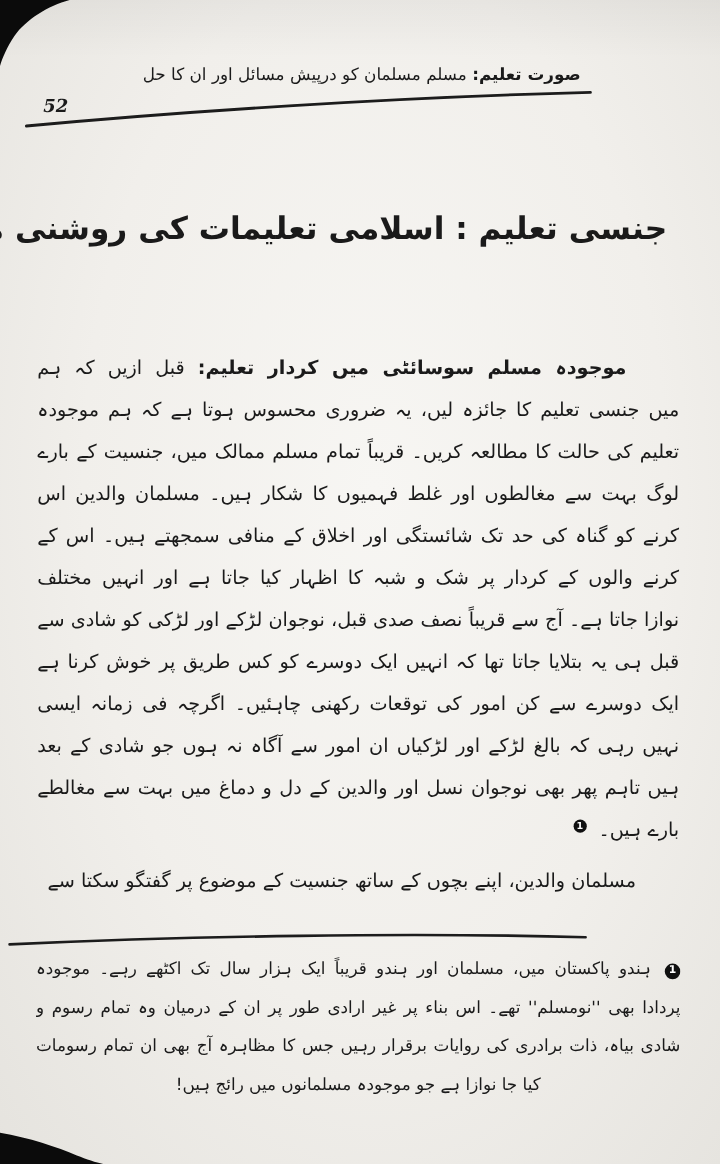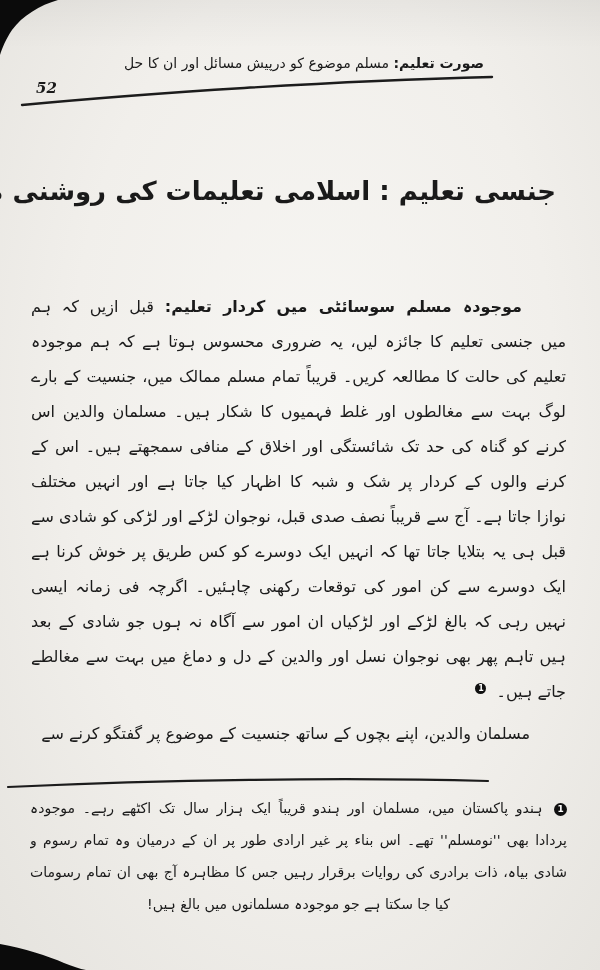--- a/index.html
+++ b/index.html
@@ -120,21 +120,21 @@
 
   <svg class="corner-svg corner-tl" width="70" height="60" viewBox="0 0 70 60">
     <path d="M0,0 L58,0 C40,5 22,16 12,30 C6,39 2,48 0,55 Z" fill="#0b0b0b"></path>
   </svg>
   <svg class="corner-svg corner-bl" width="90" height="30" viewBox="0 0 90 30">
     <path d="M0,4 C24,8 48,16 64,23 C72,26 80,29 86,30 L0,30 Z" fill="#0b0b0b"></path>
   </svg>
 
   <div class="running-header urdu">
     <span class="hdr-bold">صورت تعلیم:</span>
-    <span>مسلم موضوع کو درپیش مسائل اور ان کا حل</span>
+    <span>مسلم مسلمان کو درپیش مسائل اور ان کا حل</span>
   </div>
 
   <svg class="rule-svg header-rule" width="600" height="42" viewBox="0 0 600 42">
     <path d="M22,33 C150,21 330,9 492,5" fill="none" stroke="#1c1c1c" stroke-width="2.4" stroke-linecap="round"></path>
   </svg>
 
   <div class="page-number">52</div>
 
 
   <div class="page-title urdu">جنسی تعلیم : اسلامی تعلیمات کی روشنی میں</div>
@@ -148,33 +148,33 @@
     <div class="line">تعلیم کی حالت کا مطالعہ کریں۔ قریباً تمام مسلم ممالک میں، جنسیت کے بارے میں اکثر</div>
     <div class="line">لوگ بہت سے مغالطوں اور غلط فہمیوں کا شکار ہیں۔ مسلمان والدین اس موضوع پر بات</div>
     <div class="line">کرنے کو گناہ کی حد تک شائستگی اور اخلاق کے منافی سمجھتے ہیں۔ اس کے بارے میں گفتگو</div>
     <div class="line">کرنے والوں کے کردار پر شک و شبہ کا اظہار کیا جاتا ہے اور انہیں مختلف القابات سے</div>
     <div class="line">نوازا جاتا ہے۔ آج سے قریباً نصف صدی قبل، نوجوان لڑکے اور لڑکی کو شادی سے چند روز</div>
     <div class="line">قبل ہی یہ بتلایا جاتا تھا کہ انہیں ایک دوسرے کو کس طریق پر خوش کرنا ہے اور دونوں کو</div>
     <div class="line">ایک دوسرے سے کن امور کی توقعات رکھنی چاہئیں۔ اگرچہ فی زمانہ ایسی صورت حال</div>
     <div class="line">نہیں رہی کہ بالغ لڑکے اور لڑکیاں ان امور سے آگاہ نہ ہوں جو شادی کے بعد پیش آتے</div>
     <div class="line">ہیں تاہم پھر بھی نوجوان نسل اور والدین کے دل و دماغ میں بہت سے مغالطے پائے</div>
     <div class="line line-end">
-      <span>جاتے ہیں۔</span>
+      <span>بارے ہیں۔</span>
       <span class="fn-circle mark-body">1</span>
     </div>
-    <div class="line line-end para2">مسلمان والدین، اپنے بچوں کے ساتھ جنسیت کے موضوع پر گفتگو کرنے سے</div>
+    <div class="line line-end para2">مسلمان والدین، اپنے بچوں کے ساتھ جنسیت کے موضوع پر گفتگو سکتا سے</div>
   </div>
 
   <svg class="rule-svg footnote-rule" width="500" height="14" viewBox="0 0 500 14">
     <path d="M8,11 C160,4 340,1 488,5" fill="none" stroke="#1c1c1c" stroke-width="2.2" stroke-linecap="round"></path>
   </svg>
 
   <div class="footnote urdu">
     <div class="fline">
       <span class="fn-circle mark-foot">1</span>
       <span>ہندو پاکستان میں، مسلمان اور ہندو قریباً ایک ہزار سال تک اکٹھے رہے۔ موجودہ مسلمانوں کے</span>
     </div>
     <div class="fline">پردادا بھی ''نومسلم'' تھے۔ اس بناء پر غیر ارادی طور پر ان کے درمیان وہ تمام رسوم و روایات ازقسم</div>
     <div class="fline">شادی بیاہ، ذات برادری کی روایات برقرار رہیں جس کا مظاہرہ آج بھی ان تمام رسومات سے بآسانی</div>
-    <div class="fline center">کیا جا سکتا ہے جو موجودہ مسلمانوں میں بالغ ہیں!</div>
+    <div class="fline center">کیا جا نوازا ہے جو موجودہ مسلمانوں میں رائج ہیں!</div>
   </div>
 
 </div>
 
 </body></html>

